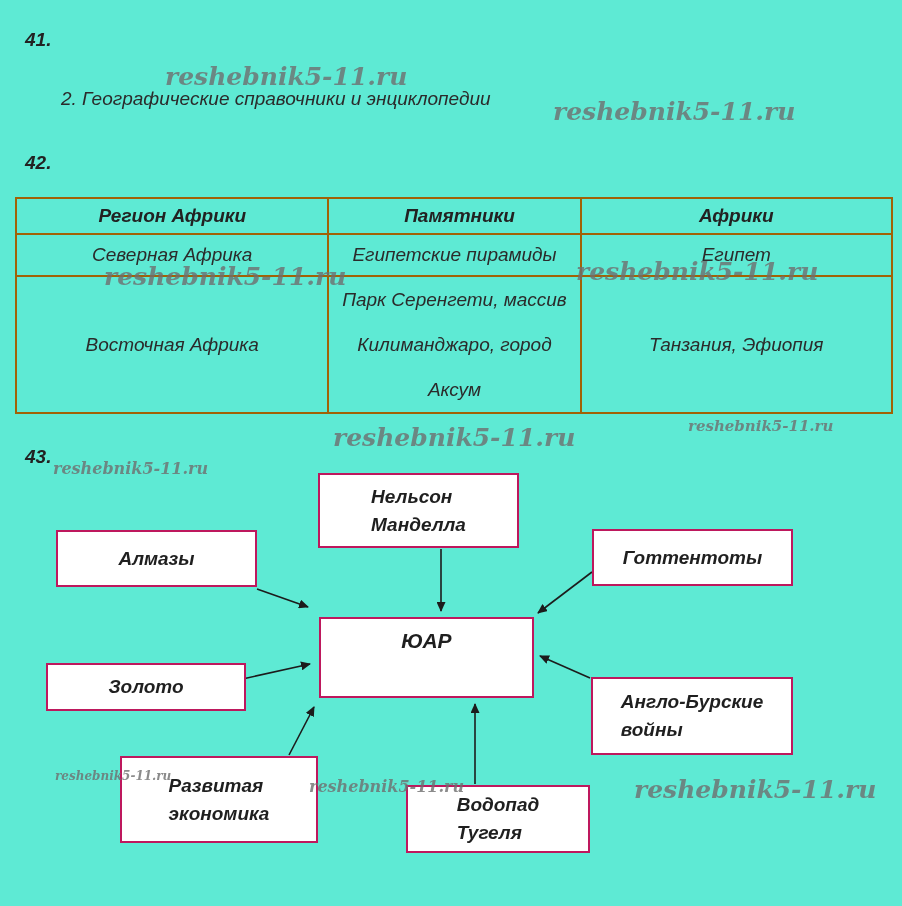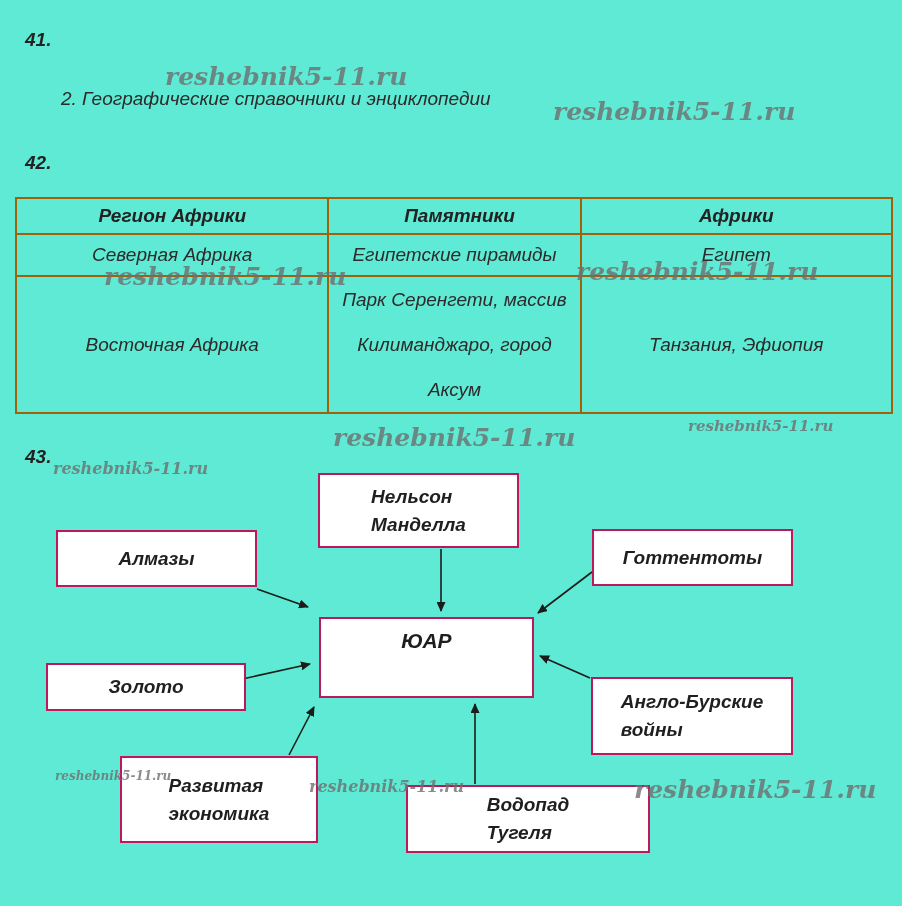--- a/index.html
+++ b/index.html
@@ -98,21 +98,21 @@
   <div class="node" style="left:318px; top:473px; width:201px; height:75px;">Нельсон
 Манделла</div>
   <div class="node" style="left:56px; top:530px; width:201px; height:57px;">Алмазы</div>
   <div class="node" style="left:592px; top:529px; width:201px; height:57px;">Готтентоты</div>
   <div class="node node-uar" style="left:319px; top:617px; width:215px; height:81px;">ЮАР</div>
   <div class="node" style="left:46px; top:643px; width:200px; height:48px;margin-top:20px;">Золото</div>
   <div class="node" style="left:591px; top:677px; width:202px; height:78px;">Англо-Бурские
 войны</div>
   <div class="node" style="left:120px; top:756px; width:198px; height:87px;">Развитая
 экономика</div>
-  <div class="node" style="left:406px; top:785px; width:244px; height:68px;">Водопад
+  <div class="node" style="left:406px; top:785px; width:184px; height:68px;">Водопад
 Тугеля</div>
 
   <span class="wm wm-26" style="left:165px; top:62px;">reshebnik5-11.ru</span>
   <span class="wm wm-26" style="left:553px; top:97px;">reshebnik5-11.ru</span>
   <span class="wm wm-26" style="left:104px; top:262px;">reshebnik5-11.ru</span>
   <span class="wm wm-26" style="left:576px; top:257px;">reshebnik5-11.ru</span>
   <span class="wm wm-26" style="left:333px; top:423px;">reshebnik5-11.ru</span>
   <span class="wm wm-15" style="left:688px; top:417px;">reshebnik5-11.ru</span>
   <span class="wm wm-16" style="left:53px; top:459px;">reshebnik5-11.ru</span>
   <span class="wm wm-12" style="left:55px; top:769px;">reshebnik5-11.ru</span>

